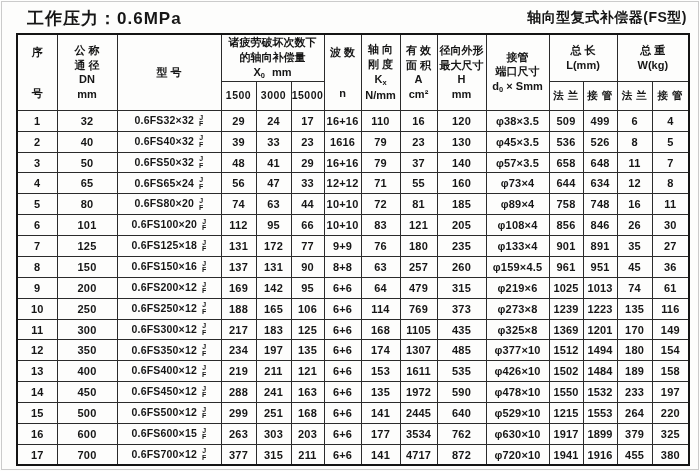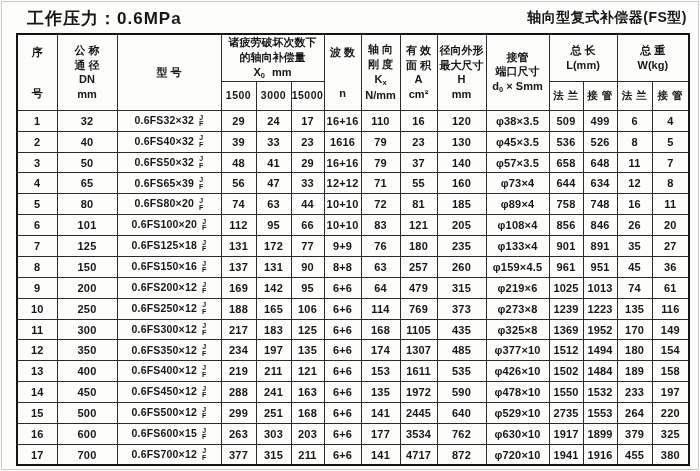--- a/index.html
+++ b/index.html
@@ -232,21 +232,21 @@
         <td>140</td>
         <td>φ57×3.5</td>
         <td>658</td>
         <td>648</td>
         <td>11</td>
         <td>7</td>
       </tr>
       <tr>
         <td>4</td>
         <td>65</td>
-        <td class="model-cell"><span>0.6FS65×39</span><span class="jf">
+        <td class="model-cell"><span>0.6FS65×24</span><span class="jf">
             <i>J</i>
             <i>F</i>
           </span></td>
         <td>56</td>
         <td>47</td>
         <td>33</td>
         <td>12+12</td>
         <td>71</td>
         <td>55</td>
         <td>160</td>
@@ -287,21 +287,21 @@
         <td>95</td>
         <td>66</td>
         <td>10+10</td>
         <td>83</td>
         <td>121</td>
         <td>205</td>
         <td>φ108×4</td>
         <td>856</td>
         <td>846</td>
         <td>26</td>
-        <td>20</td>
+        <td>30</td>
       </tr>
       <tr>
         <td>7</td>
         <td>125</td>
         <td class="model-cell"><span>0.6FS125×18</span><span class="jf">
             <i>J</i>
             <i>F</i>
           </span></td>
         <td>131</td>
         <td>172</td>
@@ -385,21 +385,21 @@
           </span></td>
         <td>217</td>
         <td>183</td>
         <td>125</td>
         <td>6+6</td>
         <td>168</td>
         <td>1105</td>
         <td>435</td>
         <td>φ325×8</td>
         <td>1369</td>
-        <td>1952</td>
+        <td>1201</td>
         <td>170</td>
         <td>149</td>
       </tr>
       <tr>
         <td>12</td>
         <td>350</td>
         <td class="model-cell"><span>0.6FS350×12</span><span class="jf">
             <i>J</i>
             <i>F</i>
           </span></td>
@@ -464,21 +464,21 @@
             <i>F</i>
           </span></td>
         <td>299</td>
         <td>251</td>
         <td>168</td>
         <td>6+6</td>
         <td>141</td>
         <td>2445</td>
         <td>640</td>
         <td>φ529×10</td>
-        <td>2735</td>
+        <td>1215</td>
         <td>1553</td>
         <td>264</td>
         <td>220</td>
       </tr>
       <tr>
         <td>16</td>
         <td>600</td>
         <td class="model-cell"><span>0.6FS600×15</span><span class="jf">
             <i>J</i>
             <i>F</i>

